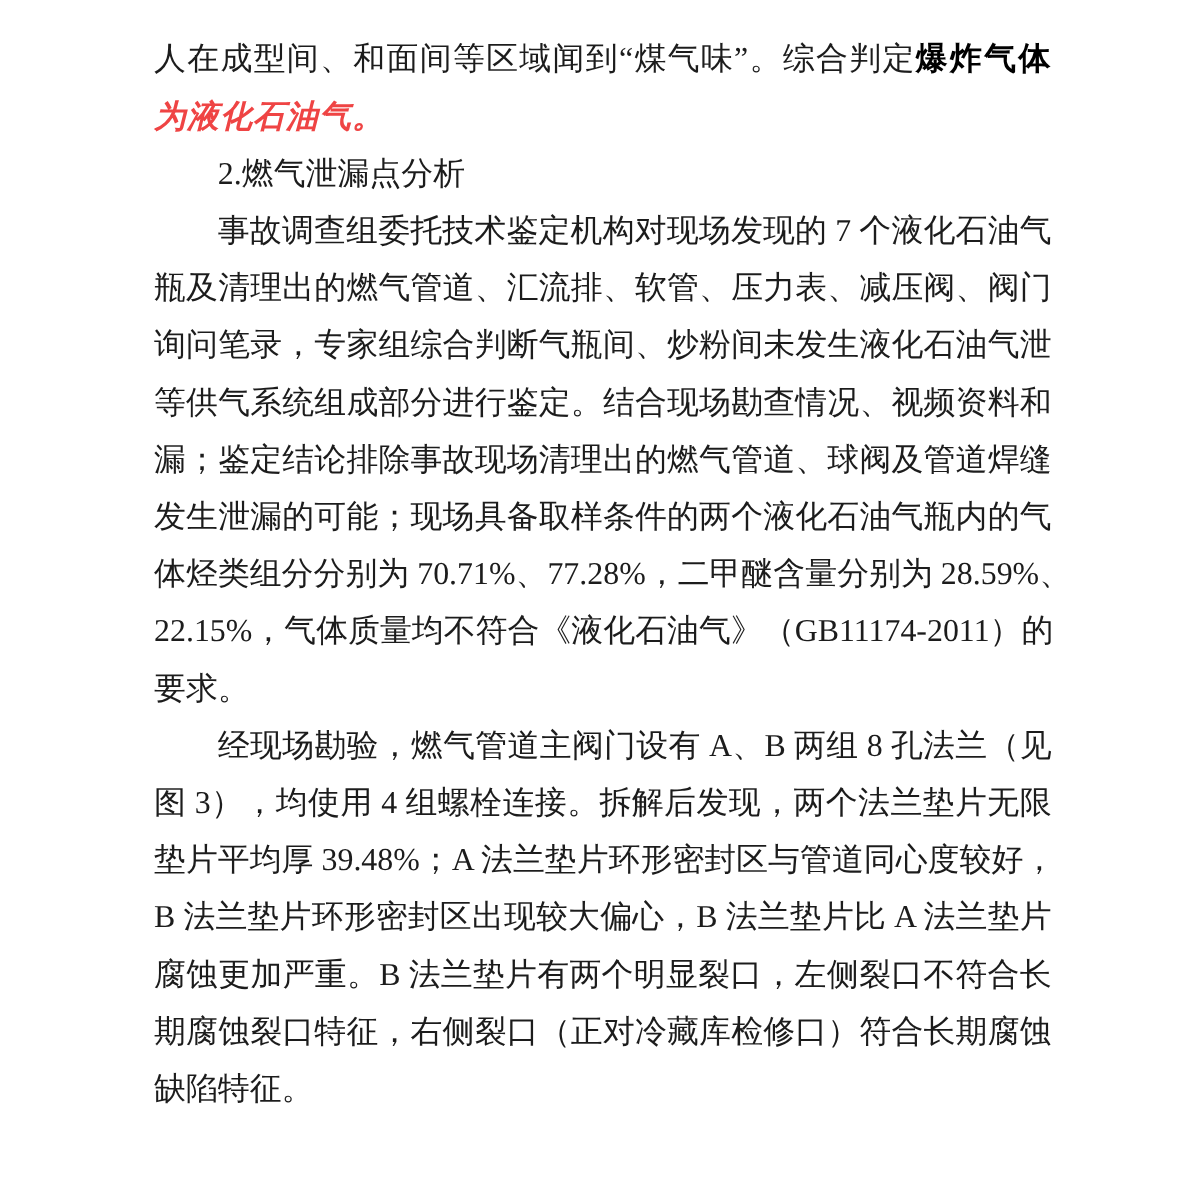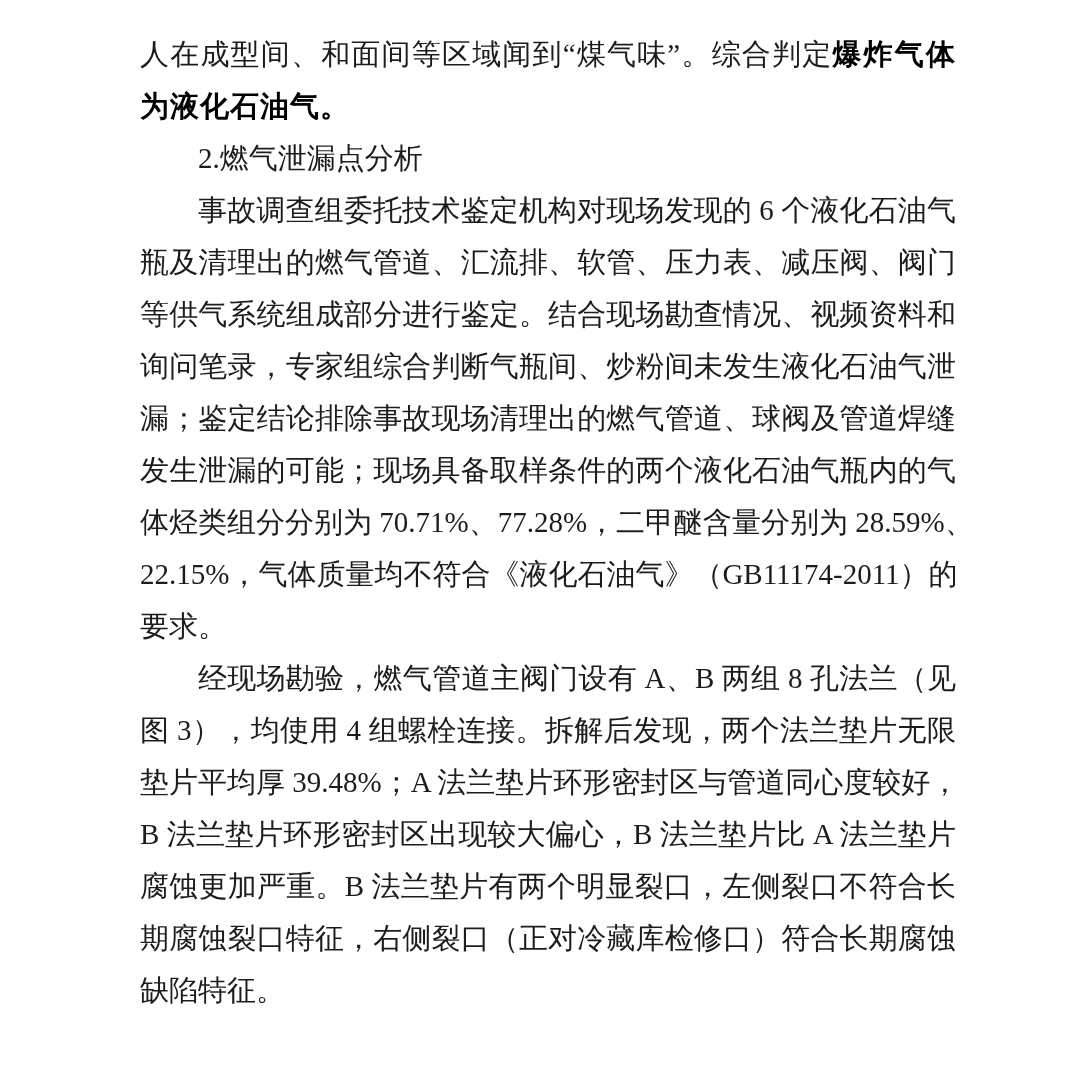--- a/index.html
+++ b/index.html
@@ -49,26 +49,26 @@
     font-family: "Liberation Sans", "DejaVu Sans", sans-serif;
     letter-spacing: 1px;
   }
 </style>
 </head>
 <body style="background: rgb(255, 255, 255);">
 
 <div class="page">
   <div class="text-body" style="color: rgb(28, 28, 28);">
       <div class="line fill"><span class="run">人在成型间、和面间等区域闻到“煤气味”。综合判定</span><span class="run bold" style="color: rgb(0, 0, 0);">爆炸气体</span></div>
-      <div class="line"><span class="run bold" style="color: #000000;">为液化石油气。</span></div>
+      <div class="line"><span class="run bold" style="color: #ef4444; font-style: italic;">为液化石油气。</span></div>
       <div class="line indent"><span class="run">2.燃气泄漏点分析</span></div>
-      <div class="line fill indent"><span class="run">事故调查组委托技术鉴定机构对现场发现的 6 个液化石油气</span></div>
+      <div class="line fill indent"><span class="run">事故调查组委托技术鉴定机构对现场发现的 7 个液化石油气</span></div>
       <div class="line fill"><span class="run">瓶及清理出的燃气管道、汇流排、软管、压力表、减压阀、阀门</span></div>
+      <div class="line fill"><span class="run">询问笔录，专家组综合判断气瓶间、炒粉间未发生液化石油气泄</span></div>
       <div class="line fill"><span class="run">等供气系统组成部分进行鉴定。结合现场勘查情况、视频资料和</span></div>
-      <div class="line fill"><span class="run">询问笔录，专家组综合判断气瓶间、炒粉间未发生液化石油气泄</span></div>
       <div class="line fill"><span class="run">漏；鉴定结论排除事故现场清理出的燃气管道、球阀及管道焊缝</span></div>
       <div class="line fill"><span class="run">发生泄漏的可能；现场具备取样条件的两个液化石油气瓶内的气</span></div>
       <div class="line fill"><span class="run">体烃类组分分别为 70.71%、77.28%，二甲醚含量分别为 28.59%、</span></div>
       <div class="line fill"><span class="run">22.15%，气体质量均不符合《液化石油气》（GB11174-2011）的</span></div>
       <div class="line"><span class="run">要求。</span></div>
       <div class="line fill indent"><span class="run">经现场勘验，燃气管道主阀门设有 A、B 两组 8 孔法兰（见</span></div>
       <div class="line fill"><span class="run">图 3），均使用 4 组螺栓连接。拆解后发现，两个法兰垫片无限</span></div>
       <div class="line fill"><span class="run">垫片平均厚 39.48%；A 法兰垫片环形密封区与管道同心度较好，</span></div>
       <div class="line fill"><span class="run">B 法兰垫片环形密封区出现较大偏心，B 法兰垫片比 A 法兰垫片</span></div>
       <div class="line fill"><span class="run">腐蚀更加严重。B 法兰垫片有两个明显裂口，左侧裂口不符合长</span></div>

